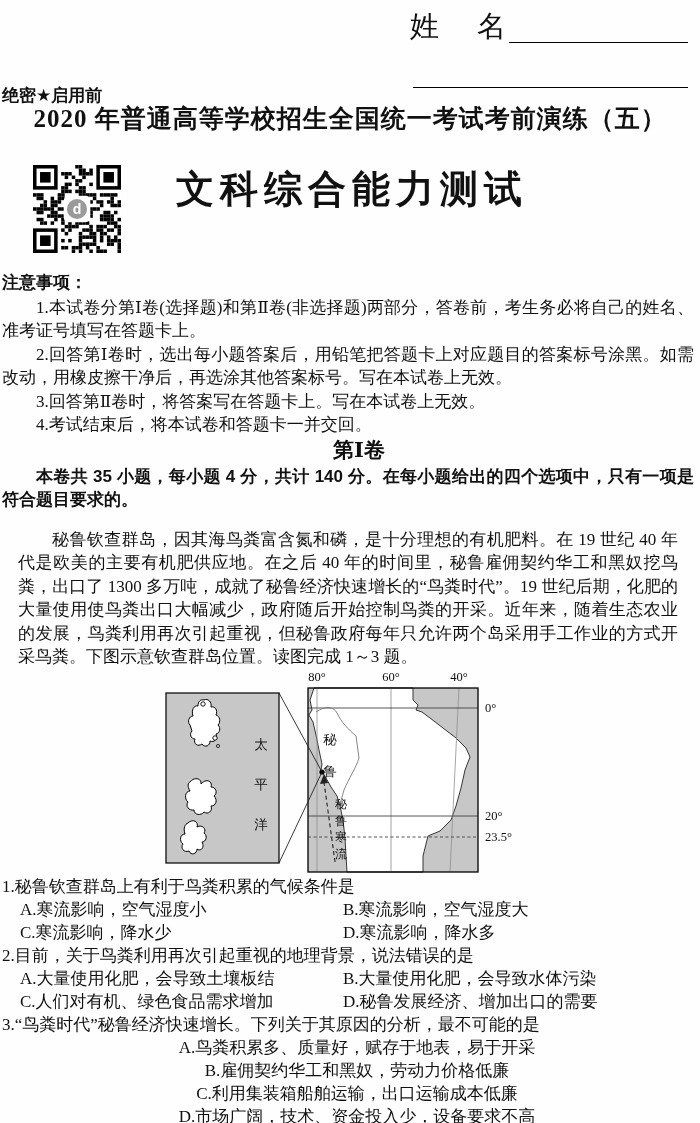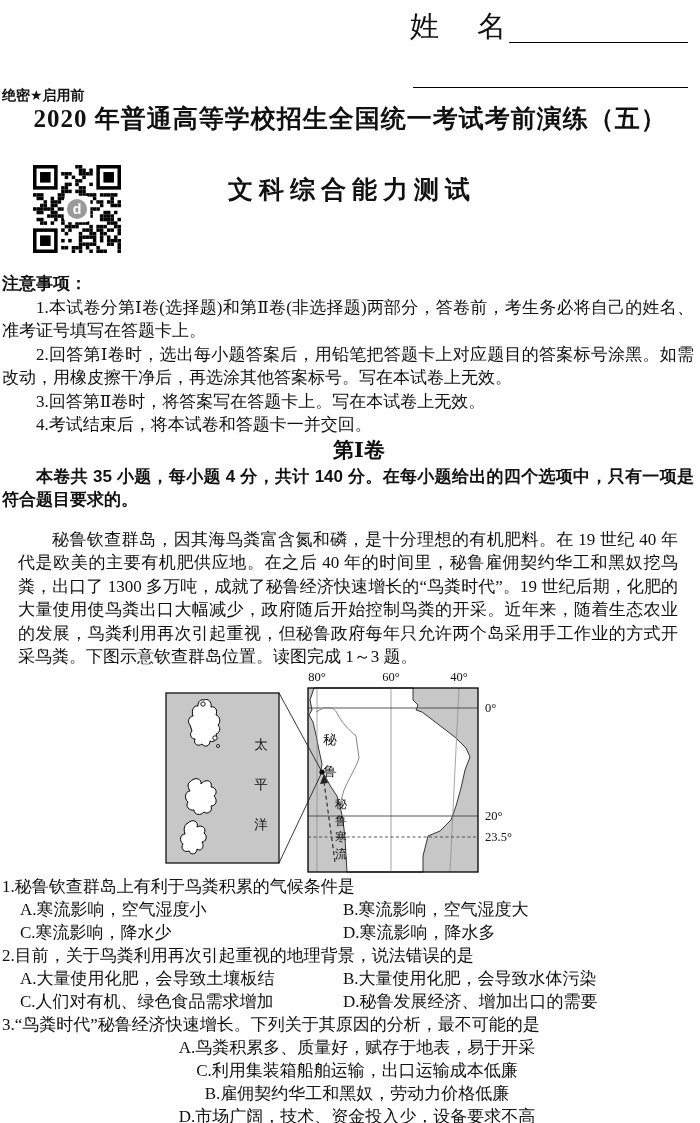--- a/index.html
+++ b/index.html
@@ -8,28 +8,28 @@
     font-family:"Liberation Serif","DejaVu Serif",serif;
     font-size:17px;line-height:23.5px;color:#111;
   }
   
   .header{position:relative;height:272px;}
   .name-block{position:absolute;top:6px;right:12px;width:278px;}
   .name-row{display:flex;align-items:flex-end;height:37px;margin-bottom:8px;}
   .nlabel{font-size:29px;line-height:1.1;white-space:nowrap;}
   .nlabel.spread{width:96px;display:flex;justify-content:space-between;}
   .uline{flex:1;border-bottom:1.6px solid #000;height:35px;margin-left:3px;}
-  .secrecy{position:absolute;left:2px;top:84px;font-family:"Liberation Sans","DejaVu Sans",sans-serif;font-weight:bold;font-size:14px;}
+  .secrecy{position:absolute;left:2px;top:84px;font-family:"Liberation Sans","DejaVu Sans",sans-serif;font-weight:bold;font-size:17px;}
   .exam-title{position:absolute;top:107px;left:0;right:0;text-align:center;font-size:25px;font-weight:600;letter-spacing:1px;}
   .qr{position:absolute;left:33px;top:165px;}
   .subject-title{position:absolute;top:178px;left:4px;right:0;text-align:center;
-    font-family:"Liberation Sans","DejaVu Sans",sans-serif;font-weight:bold;font-size:25px;letter-spacing:6px;}
+    font-family:"Liberation Sans","DejaVu Sans",sans-serif;font-weight:bold;font-size:38px;letter-spacing:6px;}
   
   .notices{padding:0 6px 0 2px;}
-  .notices-head{font-family:Liberation Sans, sans-serif;font-weight:bold;}
+  .notices-head{font-family:Liberation Mono, monospace;font-weight:bold;}
   .np{margin:0;text-indent:34px;text-align:justify;}
   
   .section-title{text-align:center;font-size:21px;line-height:26px;font-weight:600;margin:0;padding-left:18px;}
   .intro{margin:2px 0 0;padding:0 6px 0 2px;text-indent:34px;text-align:justify;
     font-family:"Liberation Sans","DejaVu Sans",sans-serif;font-weight:bold;}
   .passage{margin:16px;padding:0 6px 0 2px;text-indent:34px;text-align:justify;}
   
   .map-fig{margin:-25px 0 0 160px;width:380px;height:215px;}
   .map-fig svg{display:block;}
   .mtext{font-family:"Liberation Serif","DejaVu Serif",serif;fill:#111;}
@@ -361,20 +361,20 @@
       </div>
       <div class="optrow">
         <span class="opt">C.人们对有机、绿色食品需求增加</span>
         <span class="opt">D.秘鲁发展经济、增加出口的需要</span>
       </div>
     </div>
 
     <div class="q">
       <p class="stem">3.“鸟粪时代”秘鲁经济快速增长。下列关于其原因的分析，最不可能的是</p>
       <div class="optline">A.鸟粪积累多、质量好，赋存于地表，易于开采</div>
+      <div class="optline">B.雇佣契约华工和黑奴，劳动力价格低廉</div>
       <div class="optline">C.利用集装箱船舶运输，出口运输成本低廉</div>
-      <div class="optline">B.雇佣契约华工和黑奴，劳动力价格低廉</div>
       <div class="optline">D.市场广阔，技术、资金投入少，设备要求不高</div>
     </div>
   </div>
 
   <div class="footer">文科综合试题 第 1 页（共 15 页）</div>
 </div>
 
 </body></html>

